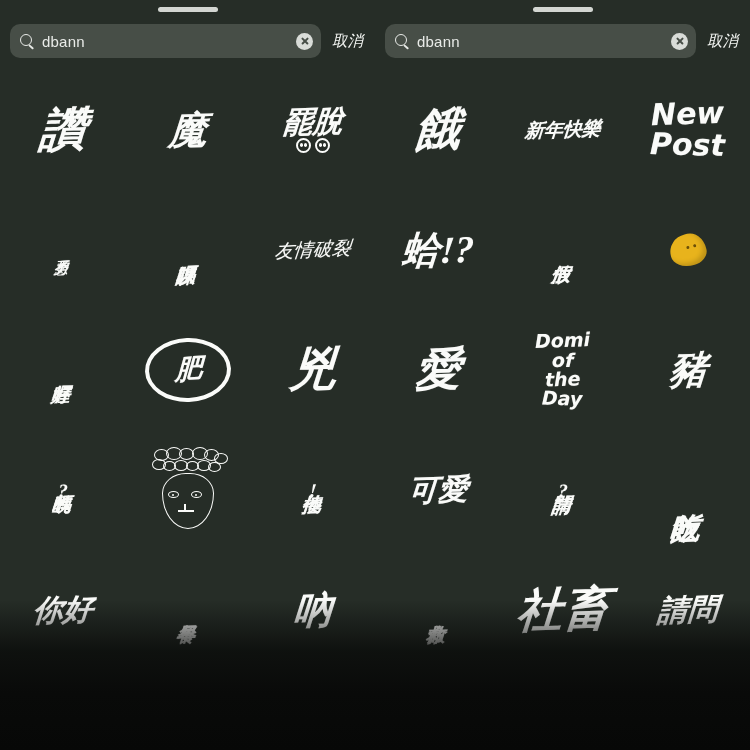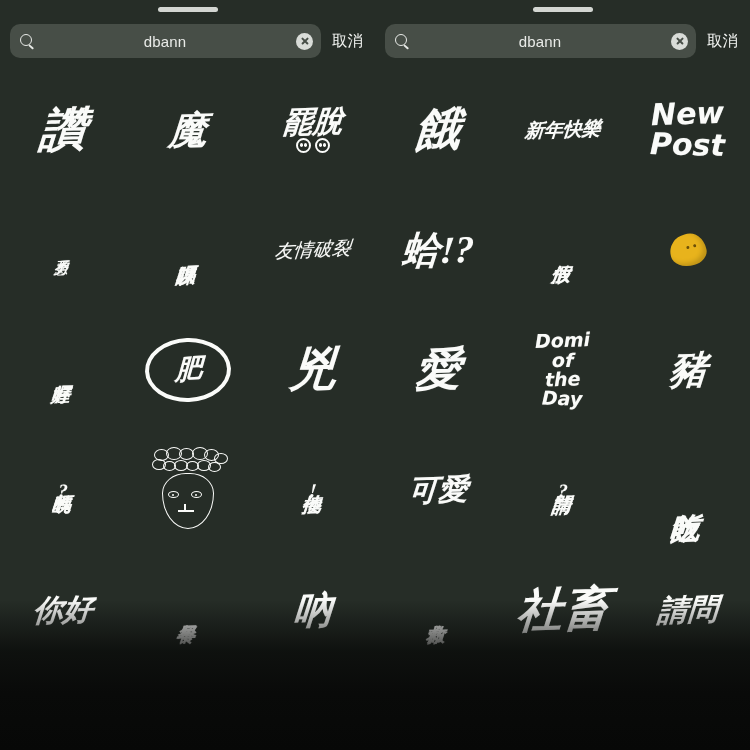--- a/index.html
+++ b/index.html
@@ -57,21 +57,20 @@
   }
   .search-field {
     flex: 1;
     height: 34px;
     border-radius: 10px;
     background: #474e47;
     display: flex;
     align-items: center;
     padding: 0 8px 0 10px;
     gap: 8px;
-    text-align: center;
   }
   .search-icon {
     width: 14px;
     height: 14px;
     flex: 0 0 14px;
     position: relative;
   }
   .search-icon::before {
     content: "";
     position: absolute;
@@ -115,20 +114,21 @@
     background: #474e47;
     border-radius: 1px;
   }
   .clear-btn::before { transform: translate(-50%,-50%) rotate(45deg); }
   .clear-btn::after  { transform: translate(-50%,-50%) rotate(-45deg); }
   .cancel-btn {
     color: #f2f4f1;
     font-size: 15.5px;
     padding: 2px 2px;
     white-space: nowrap;
+    font-style: italic;
   }
 
   
   .grid {
     display: grid;
     grid-template-columns: repeat(3, 1fr);
     grid-auto-rows: 120px;
     padding-top: 6px;
   }
   .cell {

